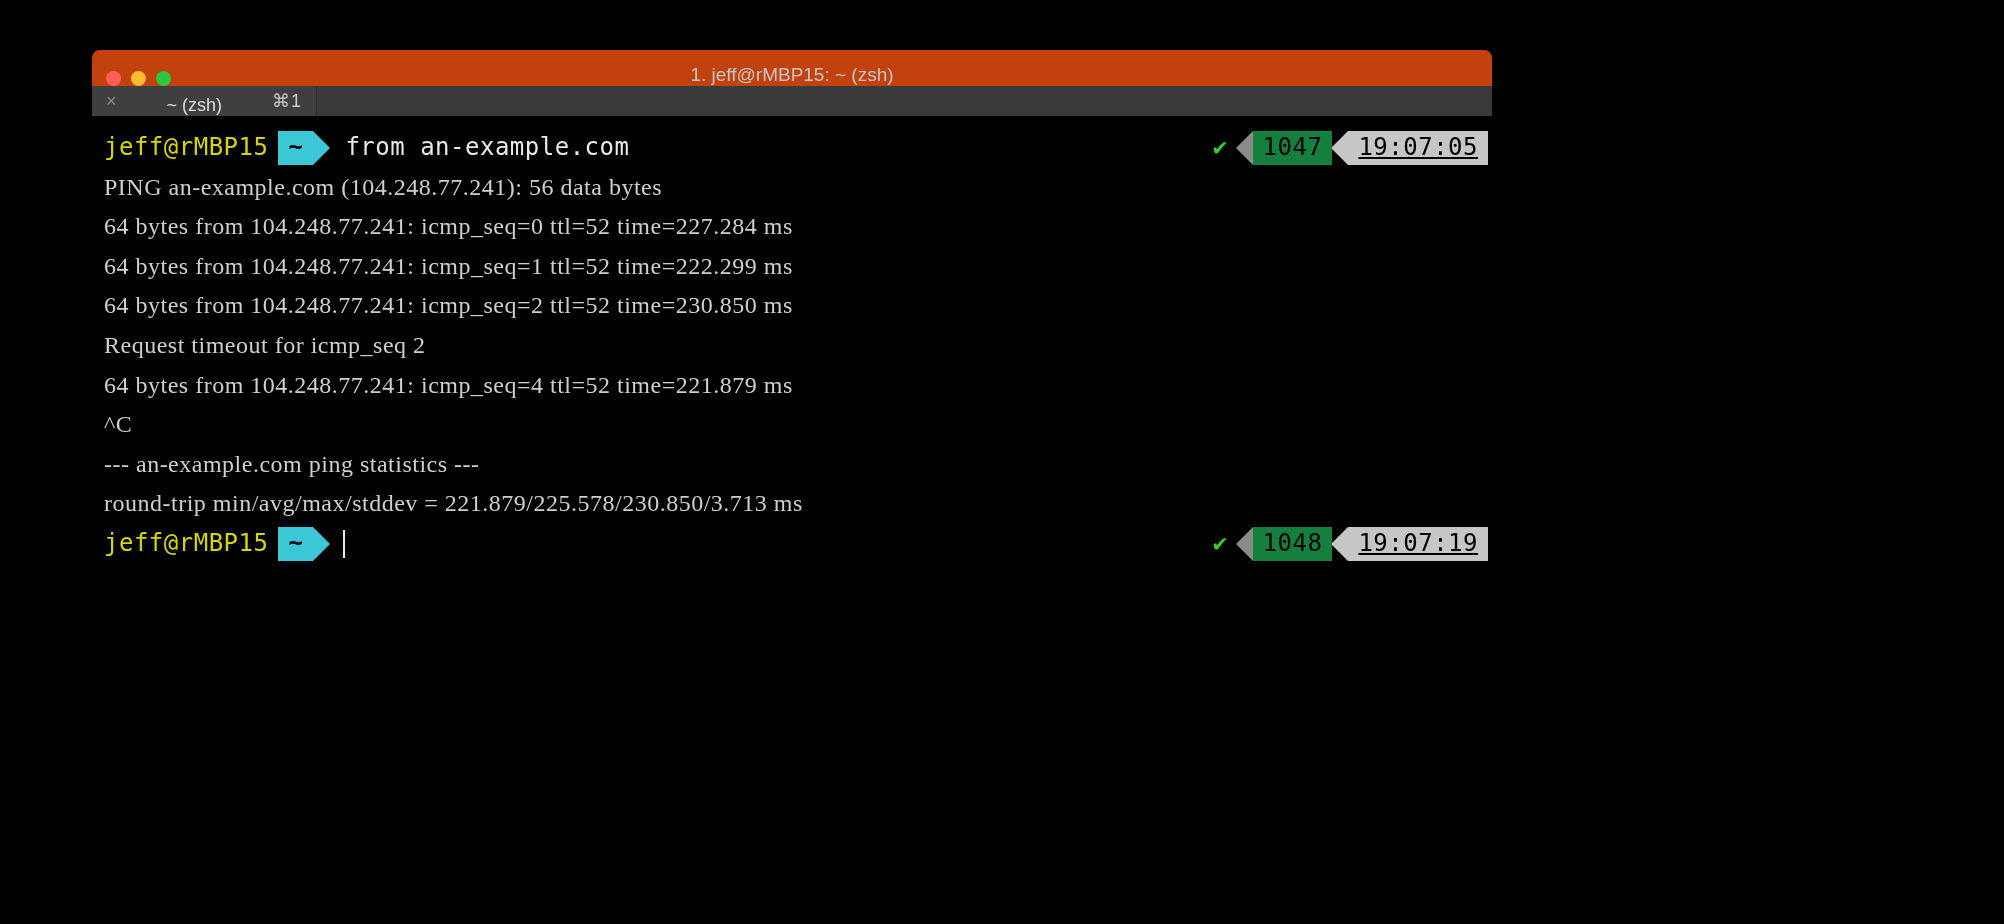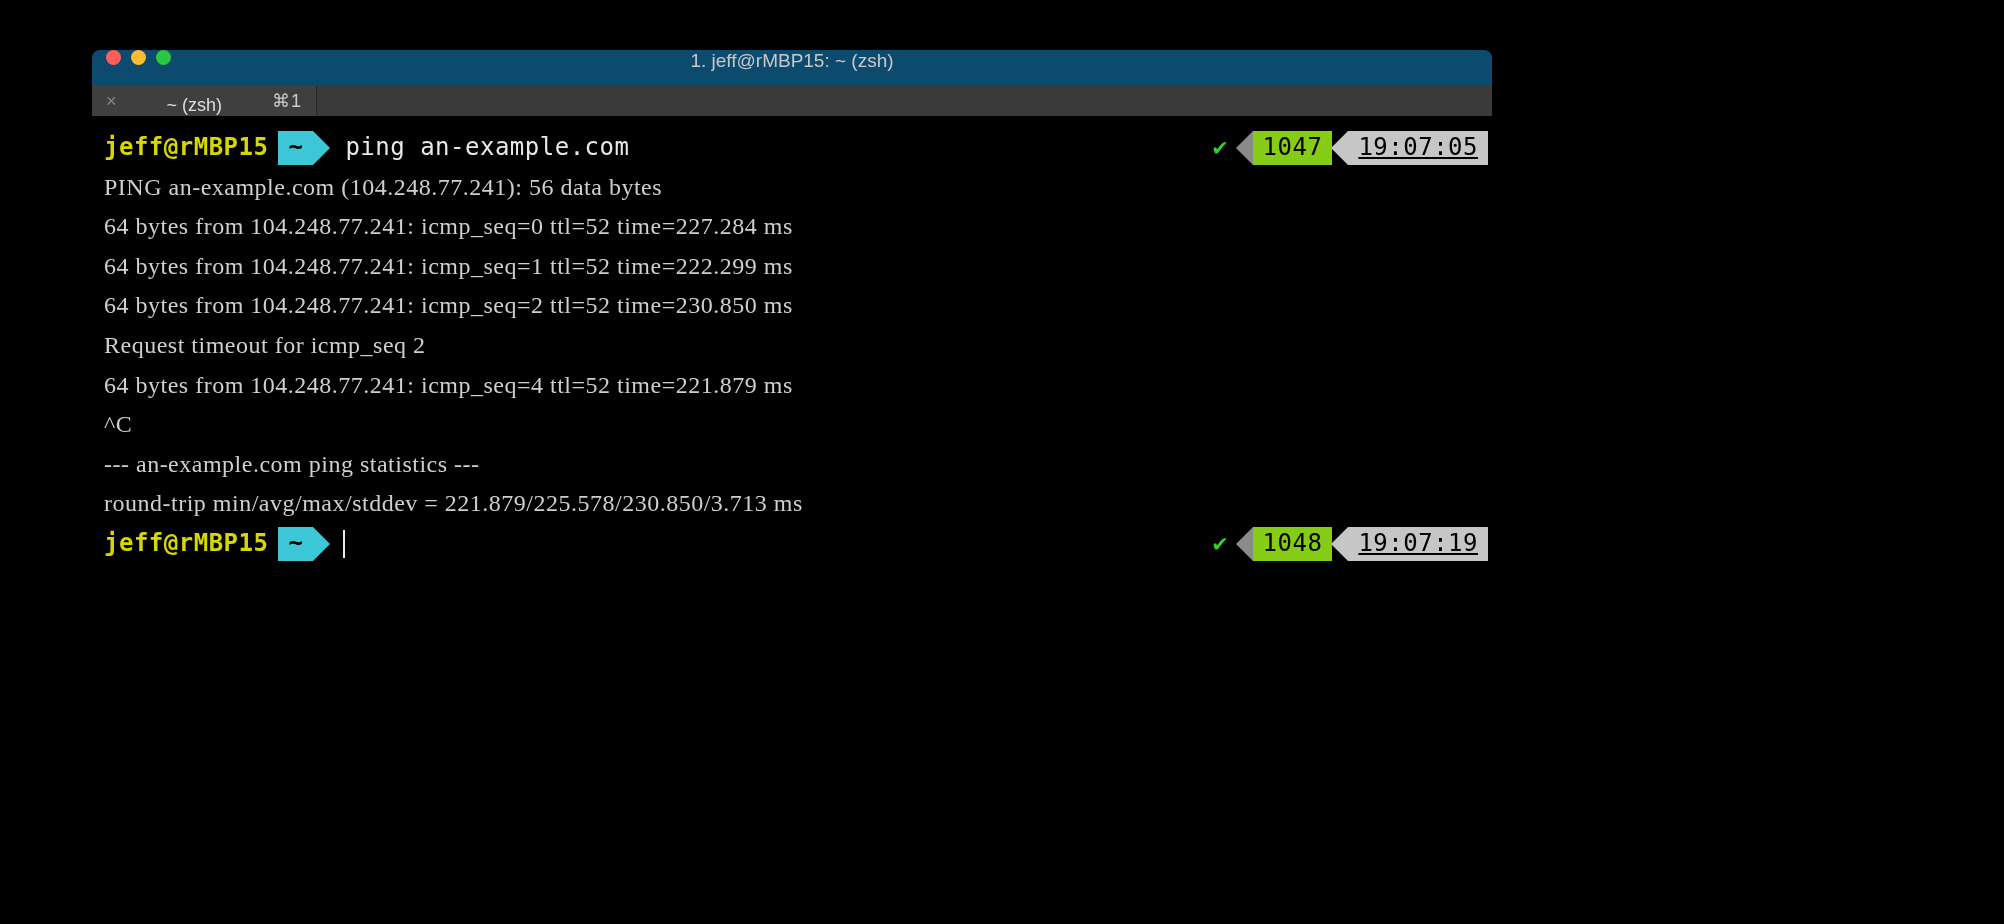--- a/index.html
+++ b/index.html
@@ -14,23 +14,23 @@
     position: absolute;
     left: 92px;
     top: 50px;
     width: 1400px;
     background: #000;
     border-radius: 8px 8px 0 0;
     overflow: hidden;
   }
   .titlebar {
     height: 36px;
-    background: #0c4a6e;
-    display: flex;
-    align-items: flex-start;
+    background: #c2410c;
+    display: flex;
+    align-items: flex-end;
     position: relative;
   }
   .traffic-lights {
     display: flex;
     gap: 10px;
     padding-left: 14px;
   }
   .light {
     width: 15px;
     height: 15px;
@@ -76,21 +76,21 @@
     letter-spacing: 0.5px;
   }
   .prompt-line {
     display: flex;
     align-items: center;
     white-space: pre;
     padding-left: 12px;
   }
   .user-host {
     color: #d7d700;
-    font-weight: bold;
+    font-weight: normal;
     padding: 0 6px 0 0;
   }
   .dir-badge {
     background: #3cc7d6;
     color: #000;
     font-weight: bold;
     padding: 0 10px;
     margin: 0 4px;
     position: relative;
     display: inline-flex;
@@ -118,21 +118,21 @@
     height: 34px;
     padding: 0 10px;
     color: #000;
     position: relative;
   }
   .seg-arrow-left {
     width: 0; height: 0;
     border-top: 17px solid transparent;
     border-bottom: 17px solid transparent;
   }
-  .seg-num { background: #84cc16; }
+  .seg-num { background: #15803d; }
   .seg-num-arrow { border-right: 17px solid #8a8a8a; }
   .seg-time { background: #c6c6c6; text-decoration: underline; }
   .seg-time-arrow { border-right: 17px solid #c6c6c6; margin-left: -1px;}
   .right-group {
     display: flex;
     align-items: center;
     padding-right: 4px;
   }
   .output-line {
     color: #cfcfcf;
@@ -171,21 +171,21 @@
     </div>
   </div>
 
   <div class="terminal-body">
 
     <div class="prompt-line">
       <span class="user-host">jeff@rMBP15</span>
       <span class="dir-badge">
         <span>~</span>
       </span>
-      <span class="command">ping an-example.com</span>
+      <span class="command">from an-example.com</span>
       <span class="spacer"></span>
       <span class="right-group">
         <span class="check">✔</span>
         <span class="seg-arrow-left seg-num-arrow"></span>
         <span class="seg seg-num">1047</span>
         <span class="seg-arrow-left seg-time-arrow"></span>
         <span class="seg seg-time">19:07:05</span>
       </span>
     </div>
 

